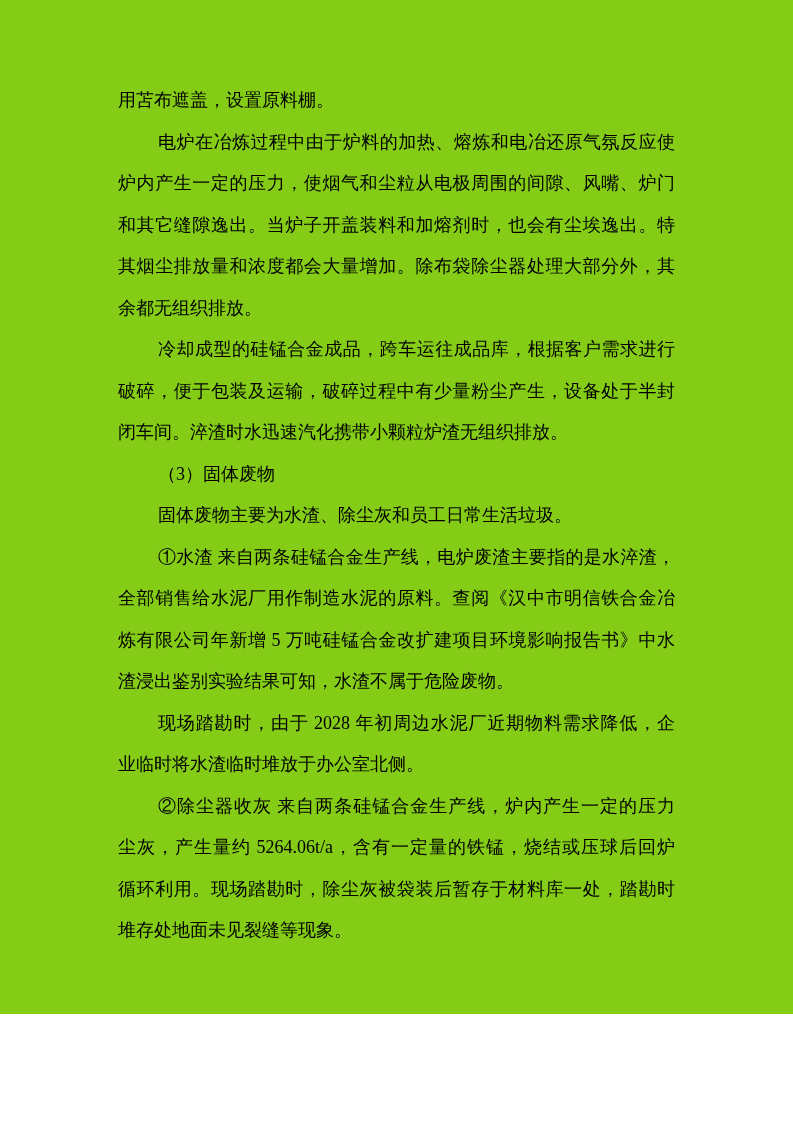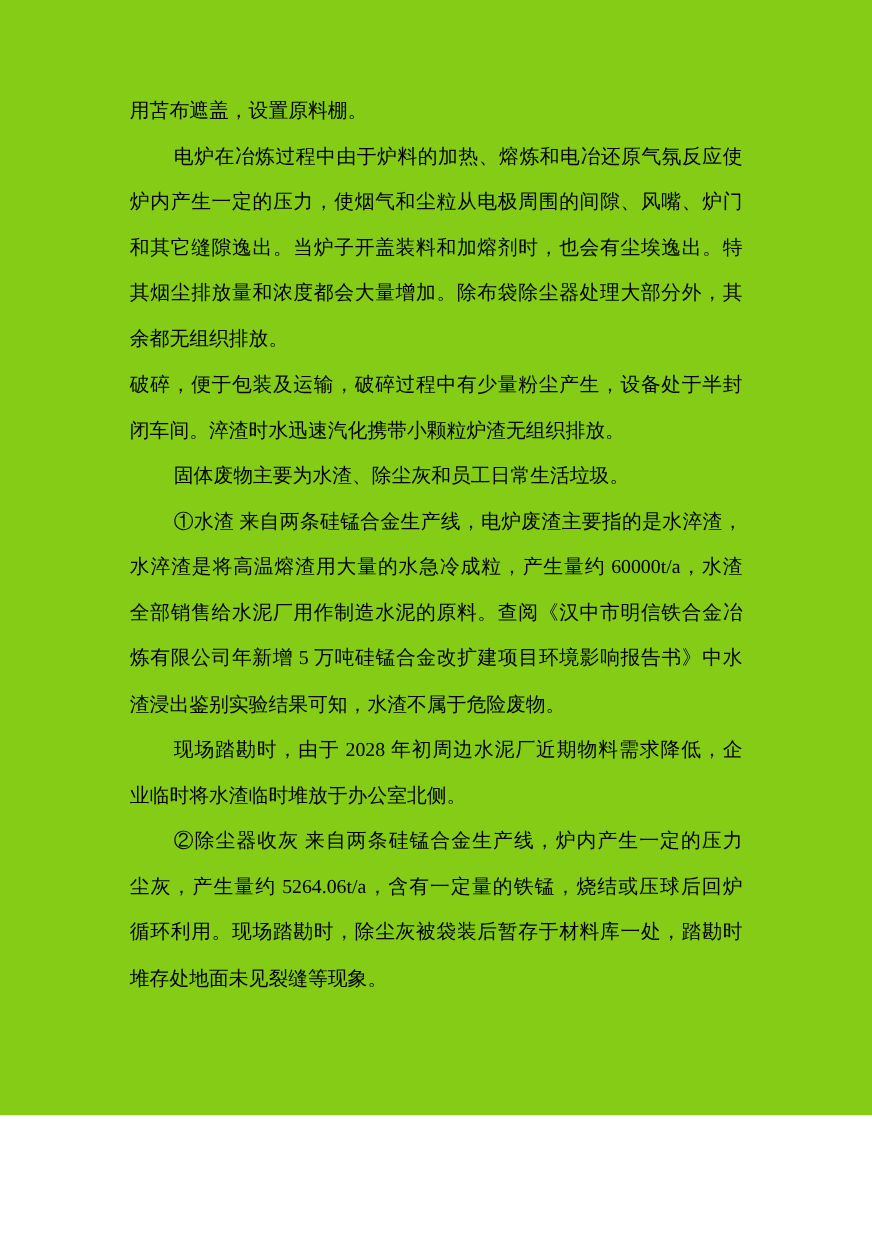--- a/index.html
+++ b/index.html
@@ -65,32 +65,35 @@
 
     <div class="para">
       <div class="line ind jst">电炉在冶炼过程中由于炉料的加热、熔炼和电冶还原气氛反应使</div>
       <div class="line jst">炉内产生一定的压力，使烟气和尘粒从电极周围的间隙、风嘴、炉门</div>
       <div class="line jst">和其它缝隙逸出。当炉子开盖装料和加熔剂时，也会有尘埃逸出。特</div>
       <div class="line jst">其烟尘排放量和浓度都会大量增加。除布袋除尘器处理大部分外，其</div>
       <div class="line">余都无组织排放。</div>
     </div>
 
     <div class="para">
+      <div class="line ind jst">冷却成型的硅锰合金成品，跨车运往成品库，根据客户需求进行</div>
       <div class="line jst">破碎，便于包装及运输，破碎过程中有少量粉尘产生，设备处于半封</div>
       <div class="line">闭车间。淬渣时水迅速汽化携带小颗粒炉渣无组织排放。</div>
     </div>
 
+    <div class="para">
+      <div class="line ind">（3）固体废物</div>
+    </div>
 
     <div class="para">
       <div class="line ind">固体废物主要为水渣、除尘灰和员工日常生活垃圾。</div>
     </div>
 
     <div class="para">
       <div class="line ind jst">①水渣 来自两条硅锰合金生产线，电炉废渣主要指的是水淬渣，</div>
-      <div class="line jst">水淬渣是将高温熔渣用大量的水急冷成粒，产生量约 60000t/a，水渣</div>
       <div class="line jst">全部销售给水泥厂用作制造水泥的原料。查阅《汉中市明信铁合金冶</div>
       <div class="line jst">炼有限公司年新增 5 万吨硅锰合金改扩建项目环境影响报告书》中水</div>
       <div class="line">渣浸出鉴别实验结果可知，水渣不属于危险废物。</div>
     </div>
 
     <div class="para">
       <div class="line ind jst">现场踏勘时，由于 2028 年初周边水泥厂近期物料需求降低，企</div>
       <div class="line">业临时将水渣临时堆放于办公室北侧。</div>
     </div>
 

